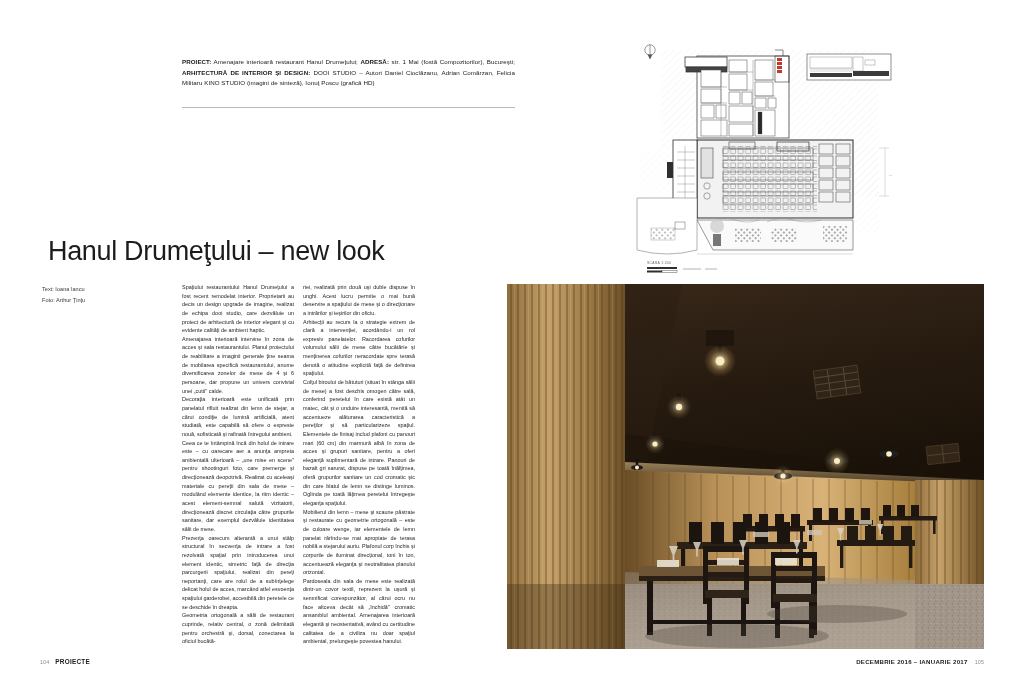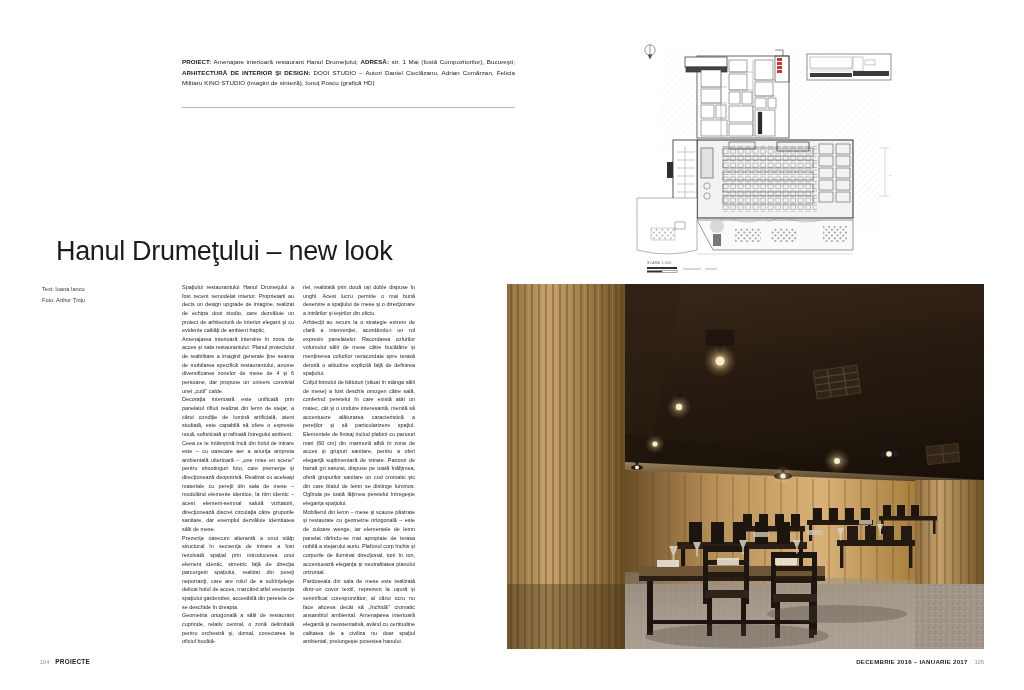--- a/index.html
+++ b/index.html
@@ -19,21 +19,21 @@
     font-size: 6.2px; line-height: 1.72; color: #1a1a1a;
     text-align: justify; letter-spacing: 0.01em;
   }
   .credits-text b { font-weight: 700; }
   .credits-rule {
     position: absolute; left: 182px; top: 107px; width: 333px;
     height: 1px; background: #b9b9b9;
   }
 
   .page-title {
-    position: absolute; left: 56px; top: 236px;
+    position: absolute; left: 48px; top: 236px;
     font-size: 27px; font-weight: 400; color: #1c1c1c;
     letter-spacing: -0.012em; white-space: nowrap;
   }
 
   .byline {
     position: absolute; left: 42px; top: 284px; width: 120px;
     font-size: 5.6px; line-height: 1.95; color: #3a3a3a;
   }
 
   .col {

